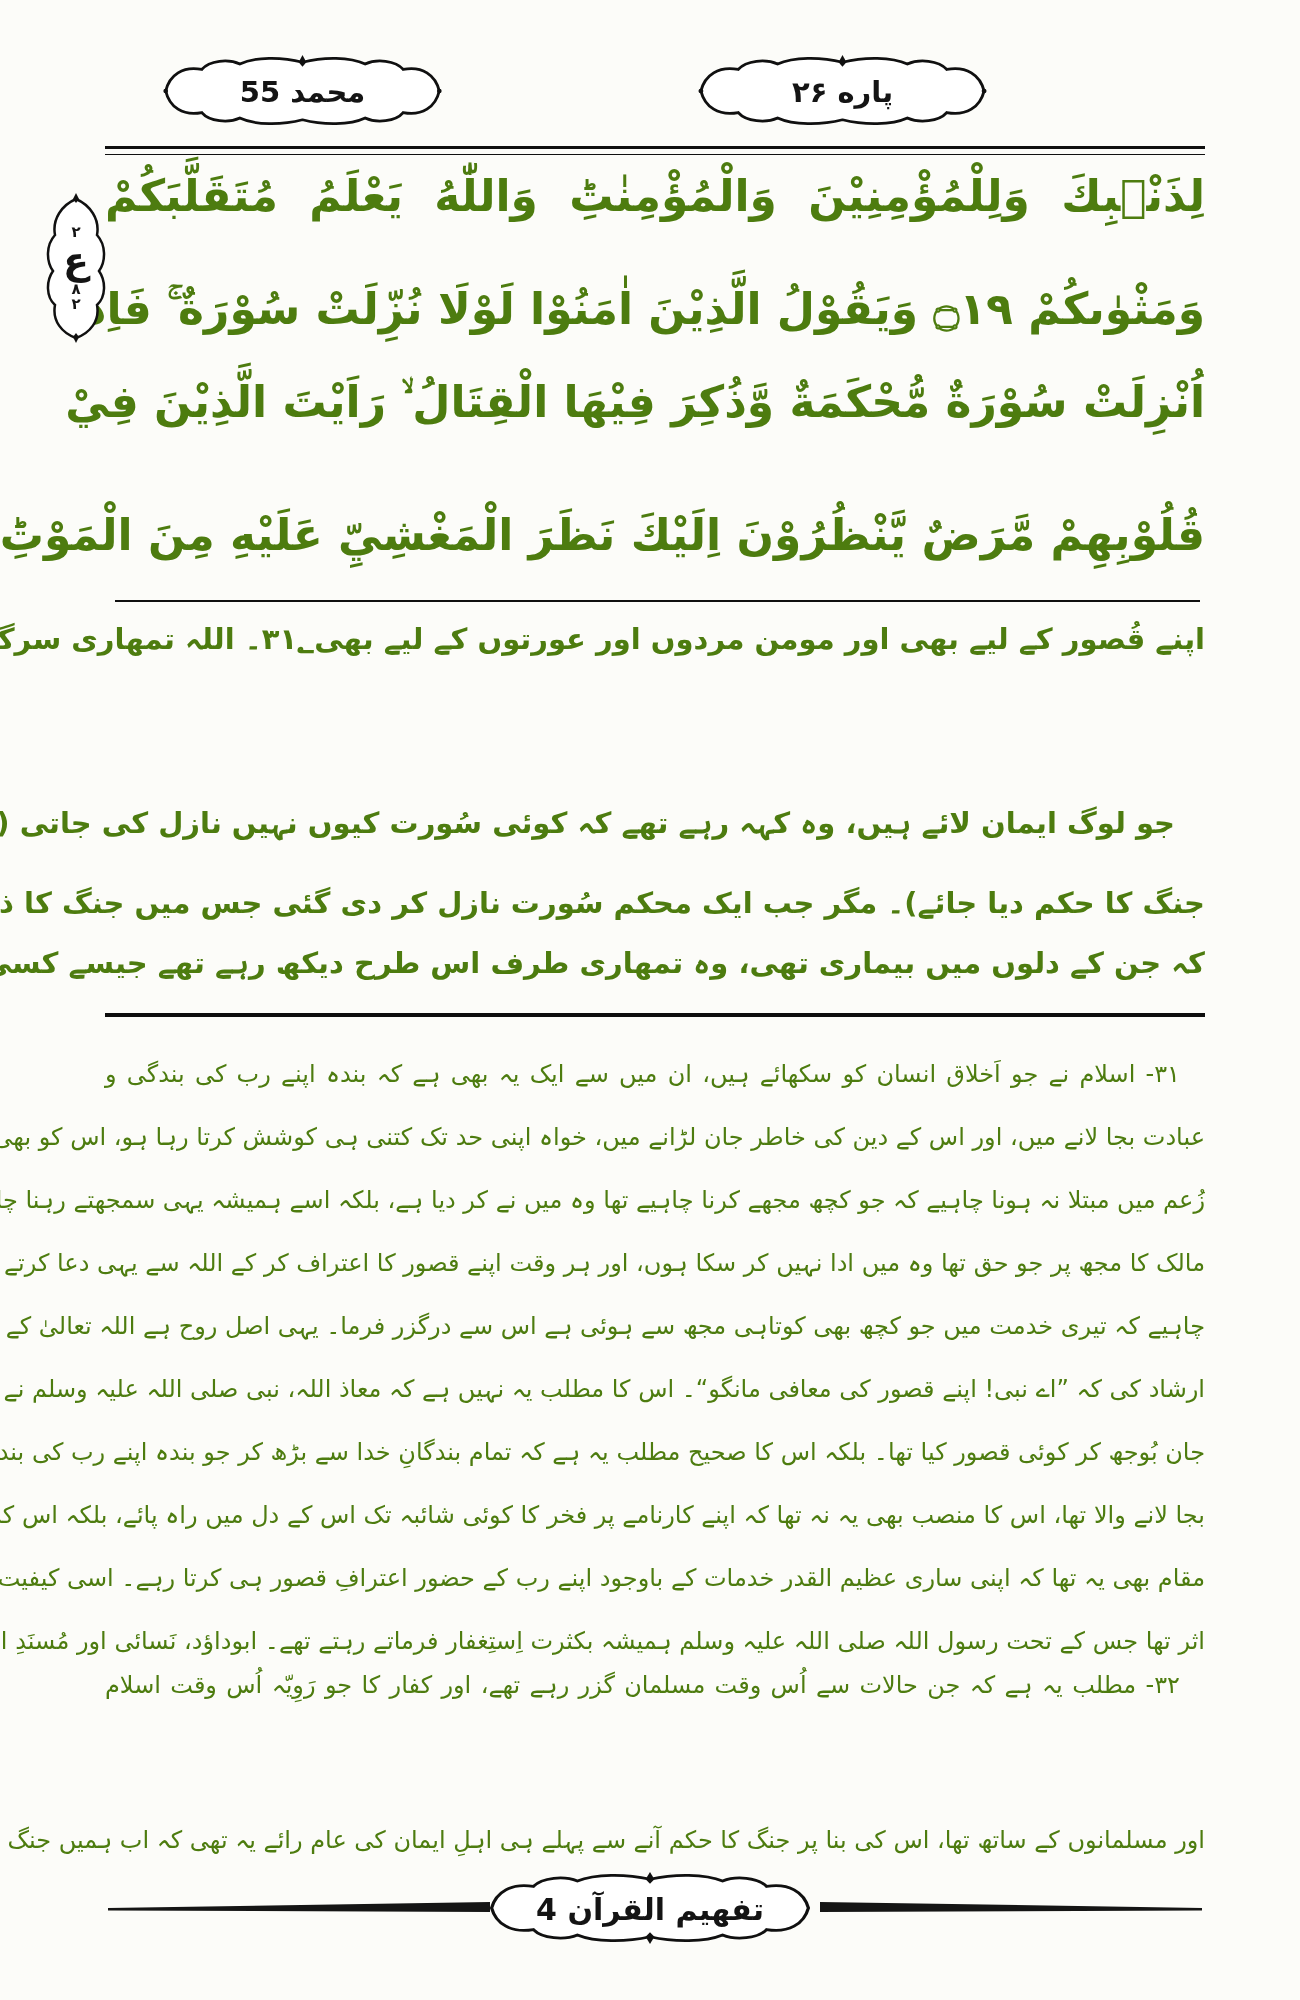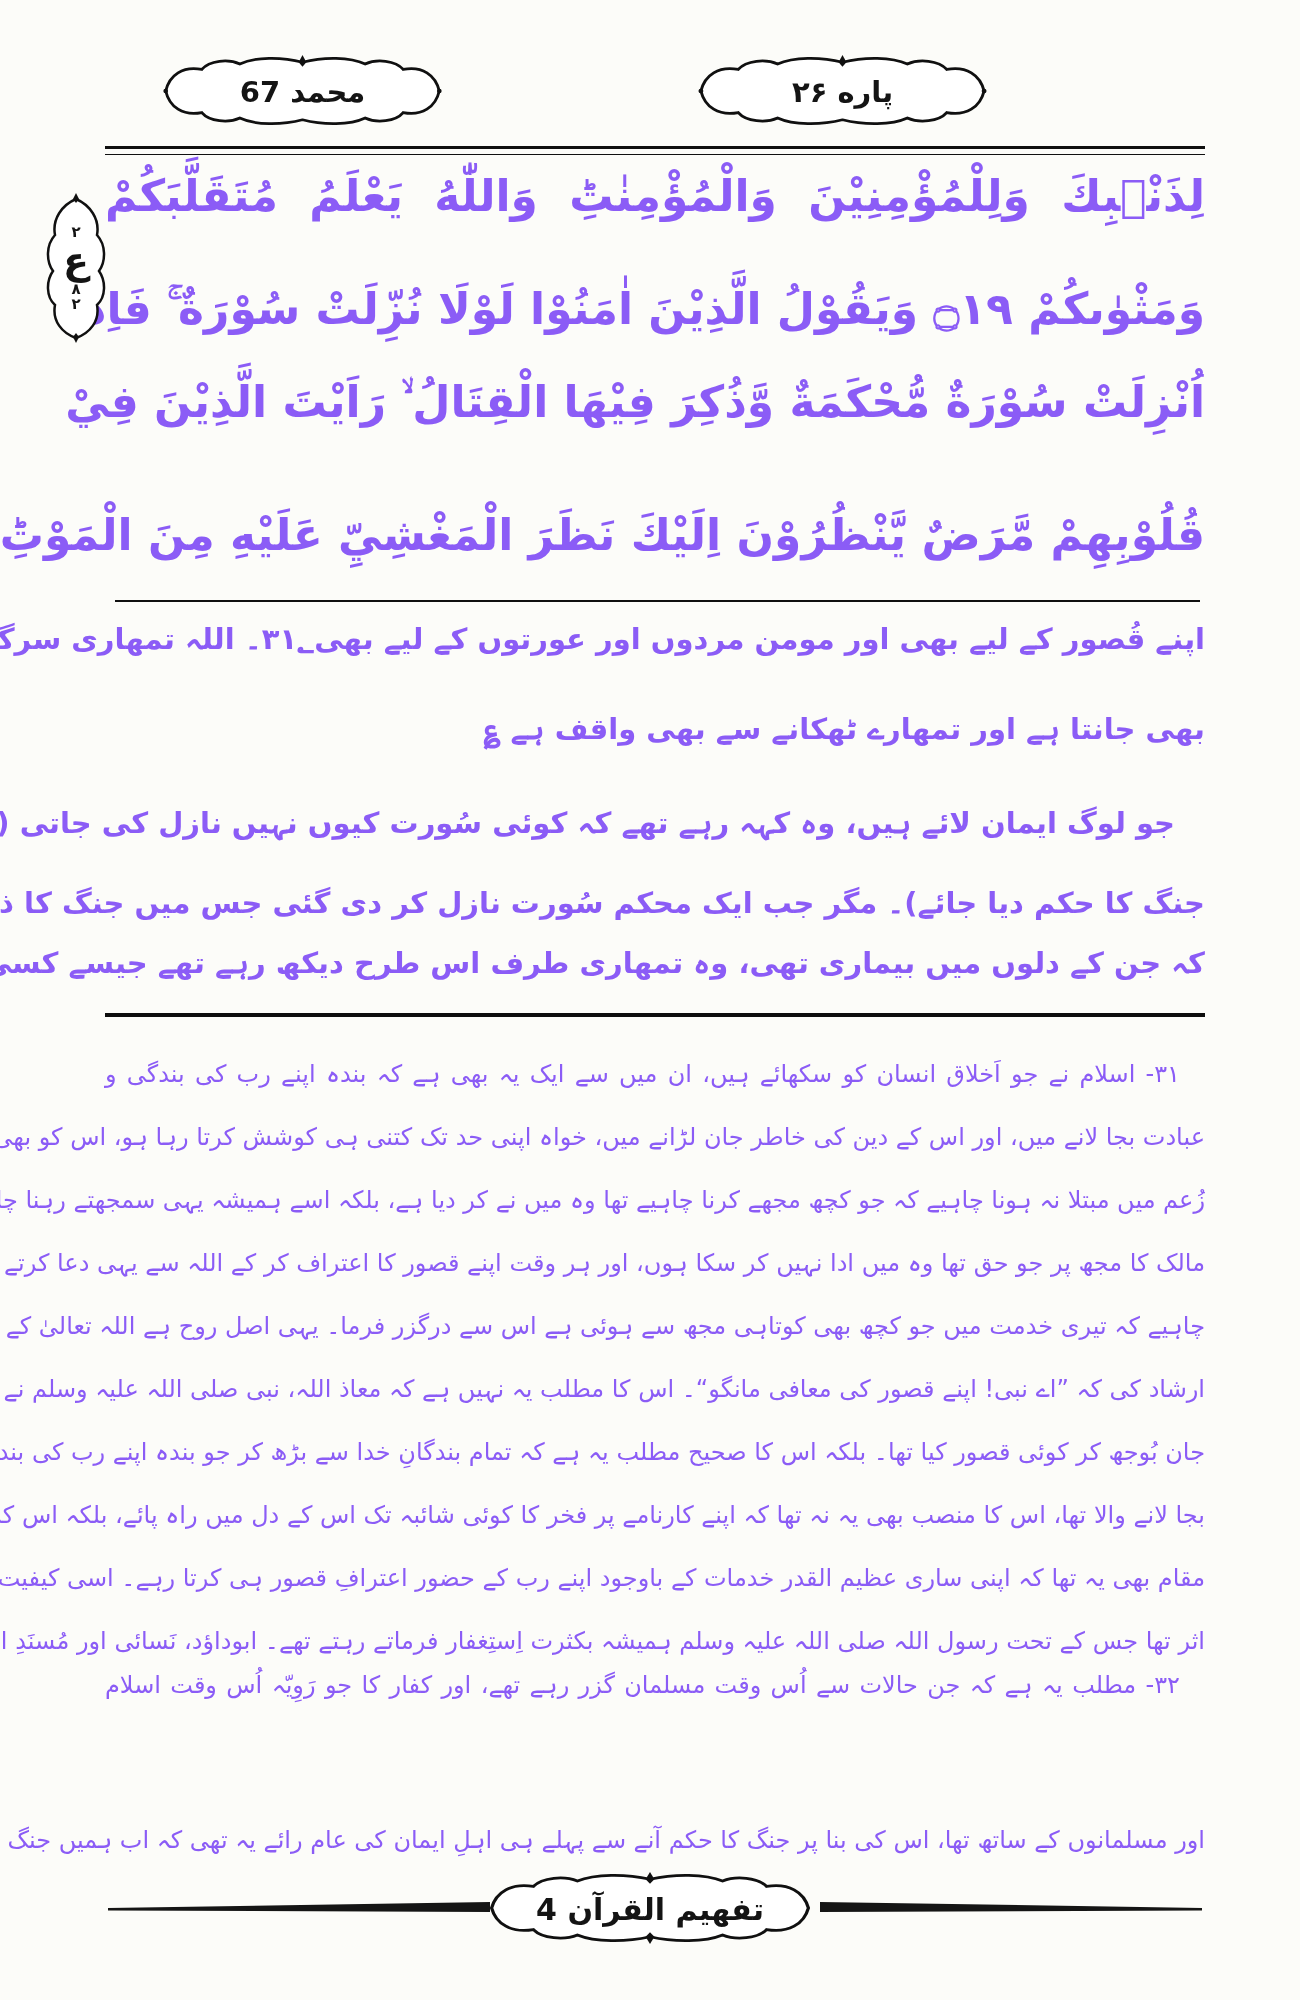--- a/index.html
+++ b/index.html
@@ -4,21 +4,21 @@
 <style>
   html,body{margin:0;padding:0;background:#e8e6e0;}
   #page{
     position:relative; width:1300px; height:2000px; margin:0 auto;
     background:#fcfcf9; color:#141414; overflow:hidden;
     font-family:"DejaVu Sans", sans-serif;
   }
   .line{
     position:absolute; left:105px; right:95px;
     direction:rtl; unicode-bidi:plaintext;
-    white-space:nowrap; color:#8b5cf6;
+    white-space:nowrap; color:#4d7c0f;
   }
   .q{ font-size:44px; font-weight:bold; text-align:justify; text-align-last:justify; letter-spacing:0.5px;}
   .t{ font-size:29px; font-weight:600; text-align:justify; text-align-last:justify;}
   .t.short{ text-align:right; text-align-last:right;}
   .f{ font-size:24px; font-weight:500; text-align:justify; text-align-last:justify;}
   .f.short{ text-align:right; text-align-last:right;}
   .rule-double{
     position:absolute; left:105px; right:95px; top:146px; height:5px;
     border-top:3px solid #101010; border-bottom:1.5px solid #101010;
   }
@@ -54,21 +54,21 @@
 
 <div id="page">
 
   <div class="cartouche" style="left:160px; width:285px;">
     <svg viewBox="0 0 300 80" preserveAspectRatio="none">
       <path d="M6,40 C10,22 24,12 44,16 C52,6 72,4 84,10 C100,2 128,2 150,8 C172,2 200,2 216,10 C228,4 248,6 256,16 C276,12 290,22 294,40 C290,58 276,68 256,64 C248,74 228,76 216,70 C200,78 172,78 150,72 C128,78 100,78 84,70 C72,76 52,74 44,64 C24,68 10,58 6,40 Z" fill="#ffffff" stroke="#101010" stroke-width="3"></path>
       <path d="M146,8 L150,0 L154,8 L150,13 Z" fill="#101010"></path>
       <circle cx="6" cy="40" r="2.5" fill="#101010"></circle>
         <circle cx="294" cy="40" r="2.5" fill="#101010"></circle>
     </svg>
-    <div class="ctext">محمد 67</div>
+    <div class="ctext">محمد 55</div>
   </div>
 
 
   <div class="cartouche" style="left:695px; width:295px;">
     <svg viewBox="0 0 300 80" preserveAspectRatio="none">
       <path d="M6,40 C10,22 24,12 44,16 C52,6 72,4 84,10 C100,2 128,2 150,8 C172,2 200,2 216,10 C228,4 248,6 256,16 C276,12 290,22 294,40 C290,58 276,68 256,64 C248,74 228,76 216,70 C200,78 172,78 150,72 C128,78 100,78 84,70 C72,76 52,74 44,64 C24,68 10,58 6,40 Z" fill="#ffffff" stroke="#101010" stroke-width="3"></path>
       <path d="M146,8 L150,0 L154,8 L150,13 Z" fill="#101010"></path>
       <circle cx="6" cy="40" r="2.5" fill="#101010"></circle>
         <circle cx="294" cy="40" r="2.5" fill="#101010"></circle>
     </svg>
@@ -92,21 +92,20 @@
       <span class="mnum">۲</span>
       <span class="mletter">ع</span>
       <span class="mnum">۸</span>
       <span class="mnum">۲</span>
     </div>
   </div>
 
   <div class="rule-thin"></div>
 
   <div class="line t" style="top:622px;">اپنے قُصور کے لیے بھی اور مومن مردوں اور عورتوں کے لیے بھی۳۱؂۔ اللہ تمھاری سرگرمیوں کو</div>
-  <div class="line t short" style="top:712px;">بھی جانتا ہے اور تمھارے ٹھکانے سے بھی واقف ہے ؏</div>
   <div class="line t" style="top:806px; right:125px;">جو لوگ ایمان لائے ہیں، وہ کہہ رہے تھے کہ کوئی سُورت کیوں نہیں نازل کی جاتی (جس میں</div>
   <div class="line t" style="top:886px;">جنگ کا حکم دیا جائے)۔ مگر جب ایک محکم سُورت نازل کر دی گئی جس میں جنگ کا ذکر تھا تو تم نے دیکھا</div>
   <div class="line t" style="top:946px;">کہ جن کے دلوں میں بیماری تھی، وہ تمھاری طرف اس طرح دیکھ رہے تھے جیسے کسی پر موت چھا گئی ہو۳۲؂۔ افسوس</div>
 
   <div class="rule-thick"></div>
 
   <div class="line f" style="top:1060px; right:120px;">۳۱-   اسلام نے جو اَخلاق انسان کو سکھائے ہیں، ان میں سے ایک یہ بھی ہے کہ بندہ اپنے رب کی بندگی و</div>
   <div class="line f" style="top:1123px;">عبادت بجا لانے میں، اور اس کے دین کی خاطر جان لڑانے میں، خواہ اپنی حد تک کتنی ہی کوشش کرتا رہا ہو، اس کو بھی اِس</div>
   <div class="line f" style="top:1186px;">زُعم میں مبتلا نہ ہونا چاہیے کہ جو کچھ مجھے کرنا چاہیے تھا وہ میں نے کر دیا ہے، بلکہ اسے ہمیشہ یہی سمجھتے رہنا چاہیے کہ میرے</div>
   <div class="line f" style="top:1249px;">مالک کا مجھ پر جو حق تھا وہ میں ادا نہیں کر سکا ہوں، اور ہر وقت اپنے قصور کا اعتراف کر کے اللہ سے یہی دعا کرتے رہنا</div>

